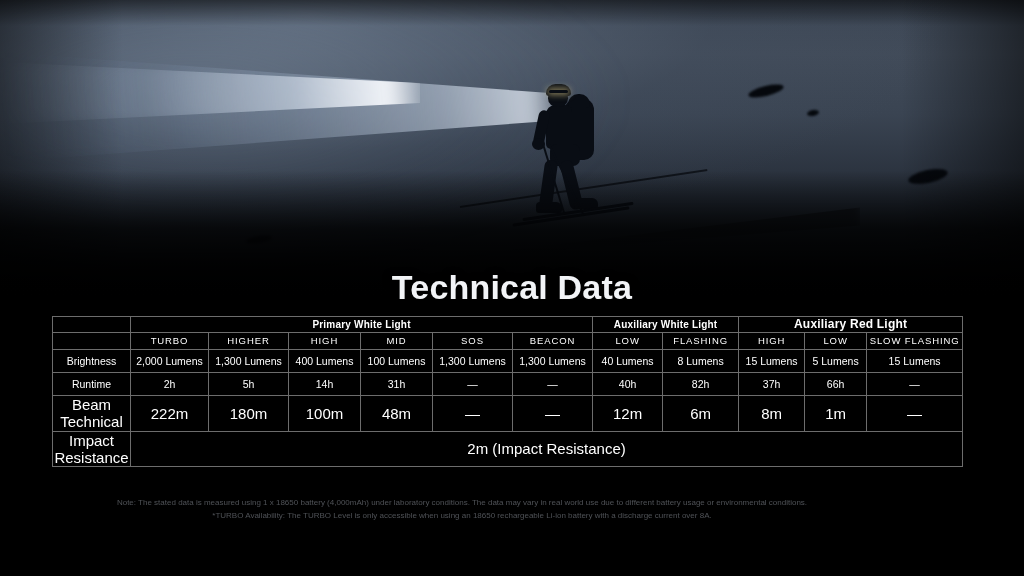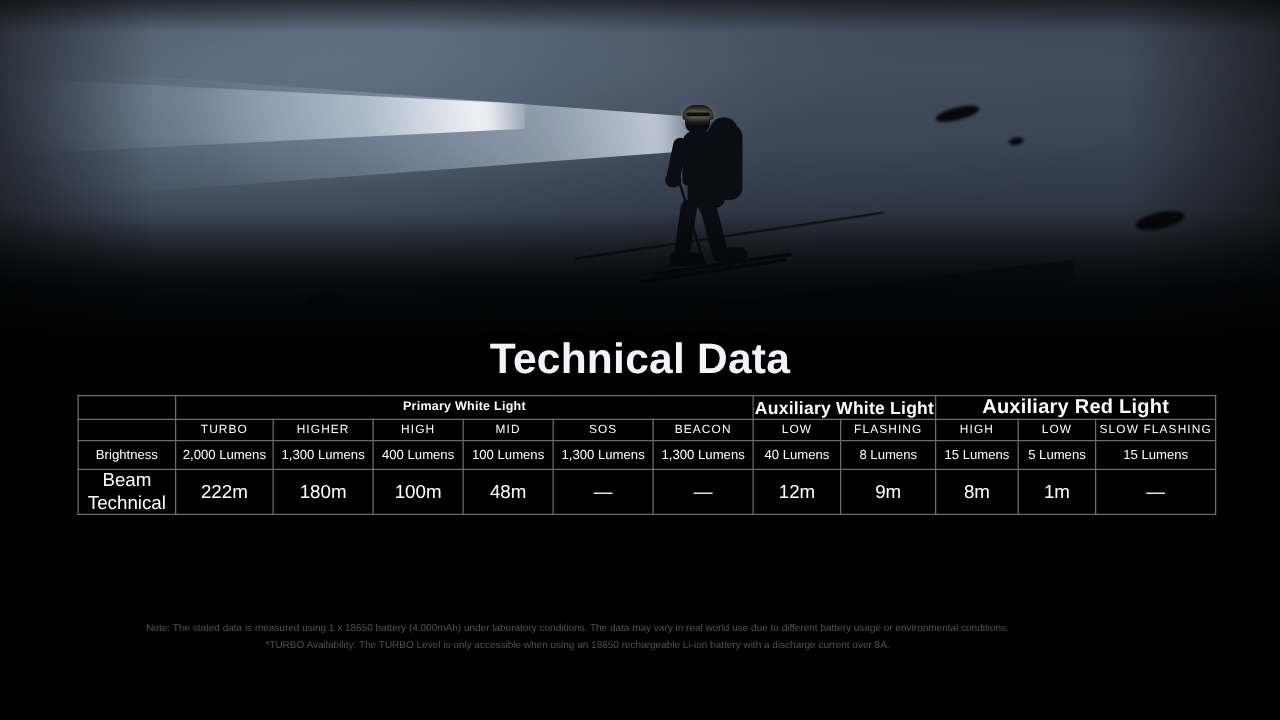--- a/index.html
+++ b/index.html
@@ -142,43 +142,43 @@
     font-size: 34px;
     font-weight: 700;
     letter-spacing: 0.2px;
     color: #f2f4f7;
     text-shadow: 0 2px 10px rgba(0,0,0,.9);
   }
 
   
   #table-wrap {
     position: absolute;
-    left: 62px; top: 316px;
+    left: 52px; top: 316px;
     width: 910px;
   }
   table.spec {
     border-collapse: collapse;
     width: 910px;
     table-layout: fixed;
     font-size: 10px;
   }
   table.spec td {
     border: 1px solid #6d6d6d;
     text-align: center;
     vertical-align: middle;
     padding: 0;
     color: #ffffff;
     background: #000;
     line-height: 1.15;
   }
   
   td.grp-blank   { background: #eeeeee; border-color:#eeeeee; }
   td.grp-yellow  { background: #ffe000; color: #1a1a1a; font-weight: 700; font-size: 10px; letter-spacing:.2px; border-color:#ffe000;}
-  td.grp-gray    { background: #6f6f6f; color: #ffffff; font-weight: 700; font-size: 14px; letter-spacing:.2px; border-color:#6f6f6f;}
-  td.grp-red     { background: #d81f26; color: #ffffff; font-weight: 700; font-size: 16px; letter-spacing:.2px; border-color:#d81f26;}
+  td.grp-gray    { background: #6f6f6f; color: #ffffff; font-weight: 700; font-size: 10px; letter-spacing:.2px; border-color:#6f6f6f;}
+  td.grp-red     { background: #d81f26; color: #ffffff; font-weight: 700; font-size: 12px; letter-spacing:.2px; border-color:#d81f26;}
   tr.grp-row td  { height: 15px; }
 
   
   tr.mode-row td { height: 16px; }
   td.mode {
     background: #bdbdbd;
     color: #1b1b1b;
     font-size: 9.5px;
     letter-spacing: 0.9px;
     border-color: #9a9a9a;
@@ -295,39 +295,60 @@
       <td>100 Lumens</td>
       <td>1,300 Lumens</td>
       <td>1,300 Lumens</td>
       <td>40 Lumens</td>
       <td>8 Lumens</td>
       <td>15 Lumens</td>
       <td>5 Lumens</td>
       <td>15 Lumens</td>
     </tr>
 
+    <tr class="data-row">
+      <td class="rowlabel">Runtime</td>
+      <td>2h</td>
+      <td>5h</td>
+      <td>14h</td>
+      <td>31h</td>
+      <td class="dash">—</td>
+      <td class="dash">—</td>
+      <td>40h</td>
+      <td>82h</td>
+      <td>37h</td>
+      <td>66h</td>
+      <td class="dash">—</td>
+    </tr>
 
     <tr class="tall-row">
       <td class="rowlabel">
         <span>Beam</span><br>
         <span>Technical</span>
       </td>
       <td>222m</td>
       <td>180m</td>
       <td>100m</td>
       <td>48m</td>
       <td class="dash">—</td>
       <td class="dash">—</td>
       <td>12m</td>
-      <td>9m</td>
+      <td>6m</td>
       <td>8m</td>
       <td>1m</td>
       <td class="dash">—</td>
     </tr>
 
+    <tr class="tall-row">
+      <td class="rowlabel">
+        <span>Impact</span><br>
+        <span>Resistance</span>
+      </td>
+      <td class="full" colspan="11">2m (Impact Resistance)</td>
+    </tr>
 
   </tbody>
     </table>
 </div>
 
 <div id="footnote">
   <div>Note: The stated data is measured using 1 x 18650 battery (4,000mAh) under laboratory conditions. The data may vary in real world use due to different battery usage or environmental conditions.</div>
   <div>*TURBO Availability: The TURBO Level is only accessible when using an 18650 rechargeable Li-ion battery with a discharge current over 8A.</div>
 </div>
 

